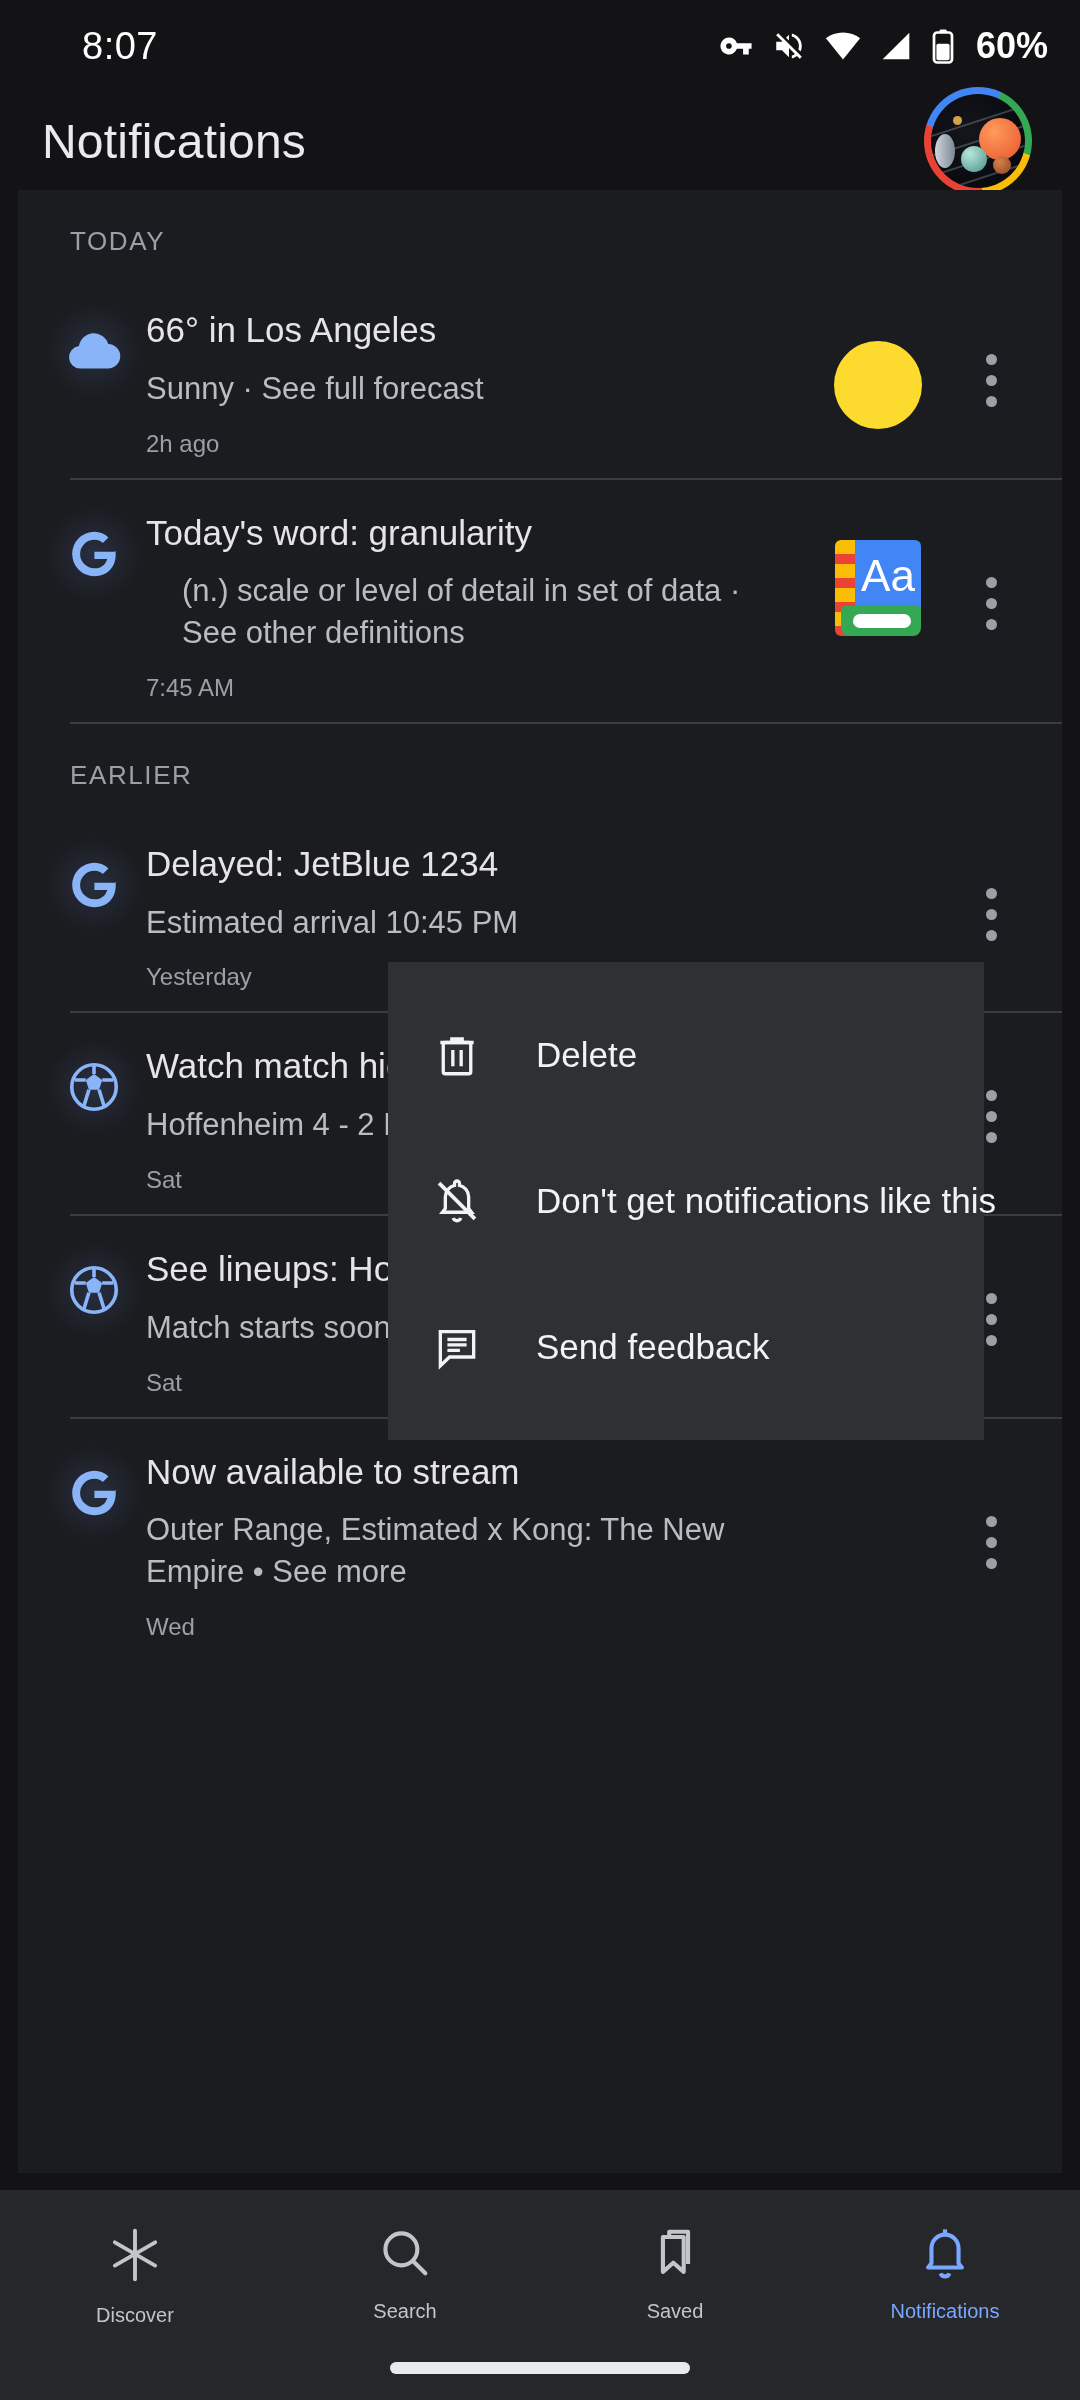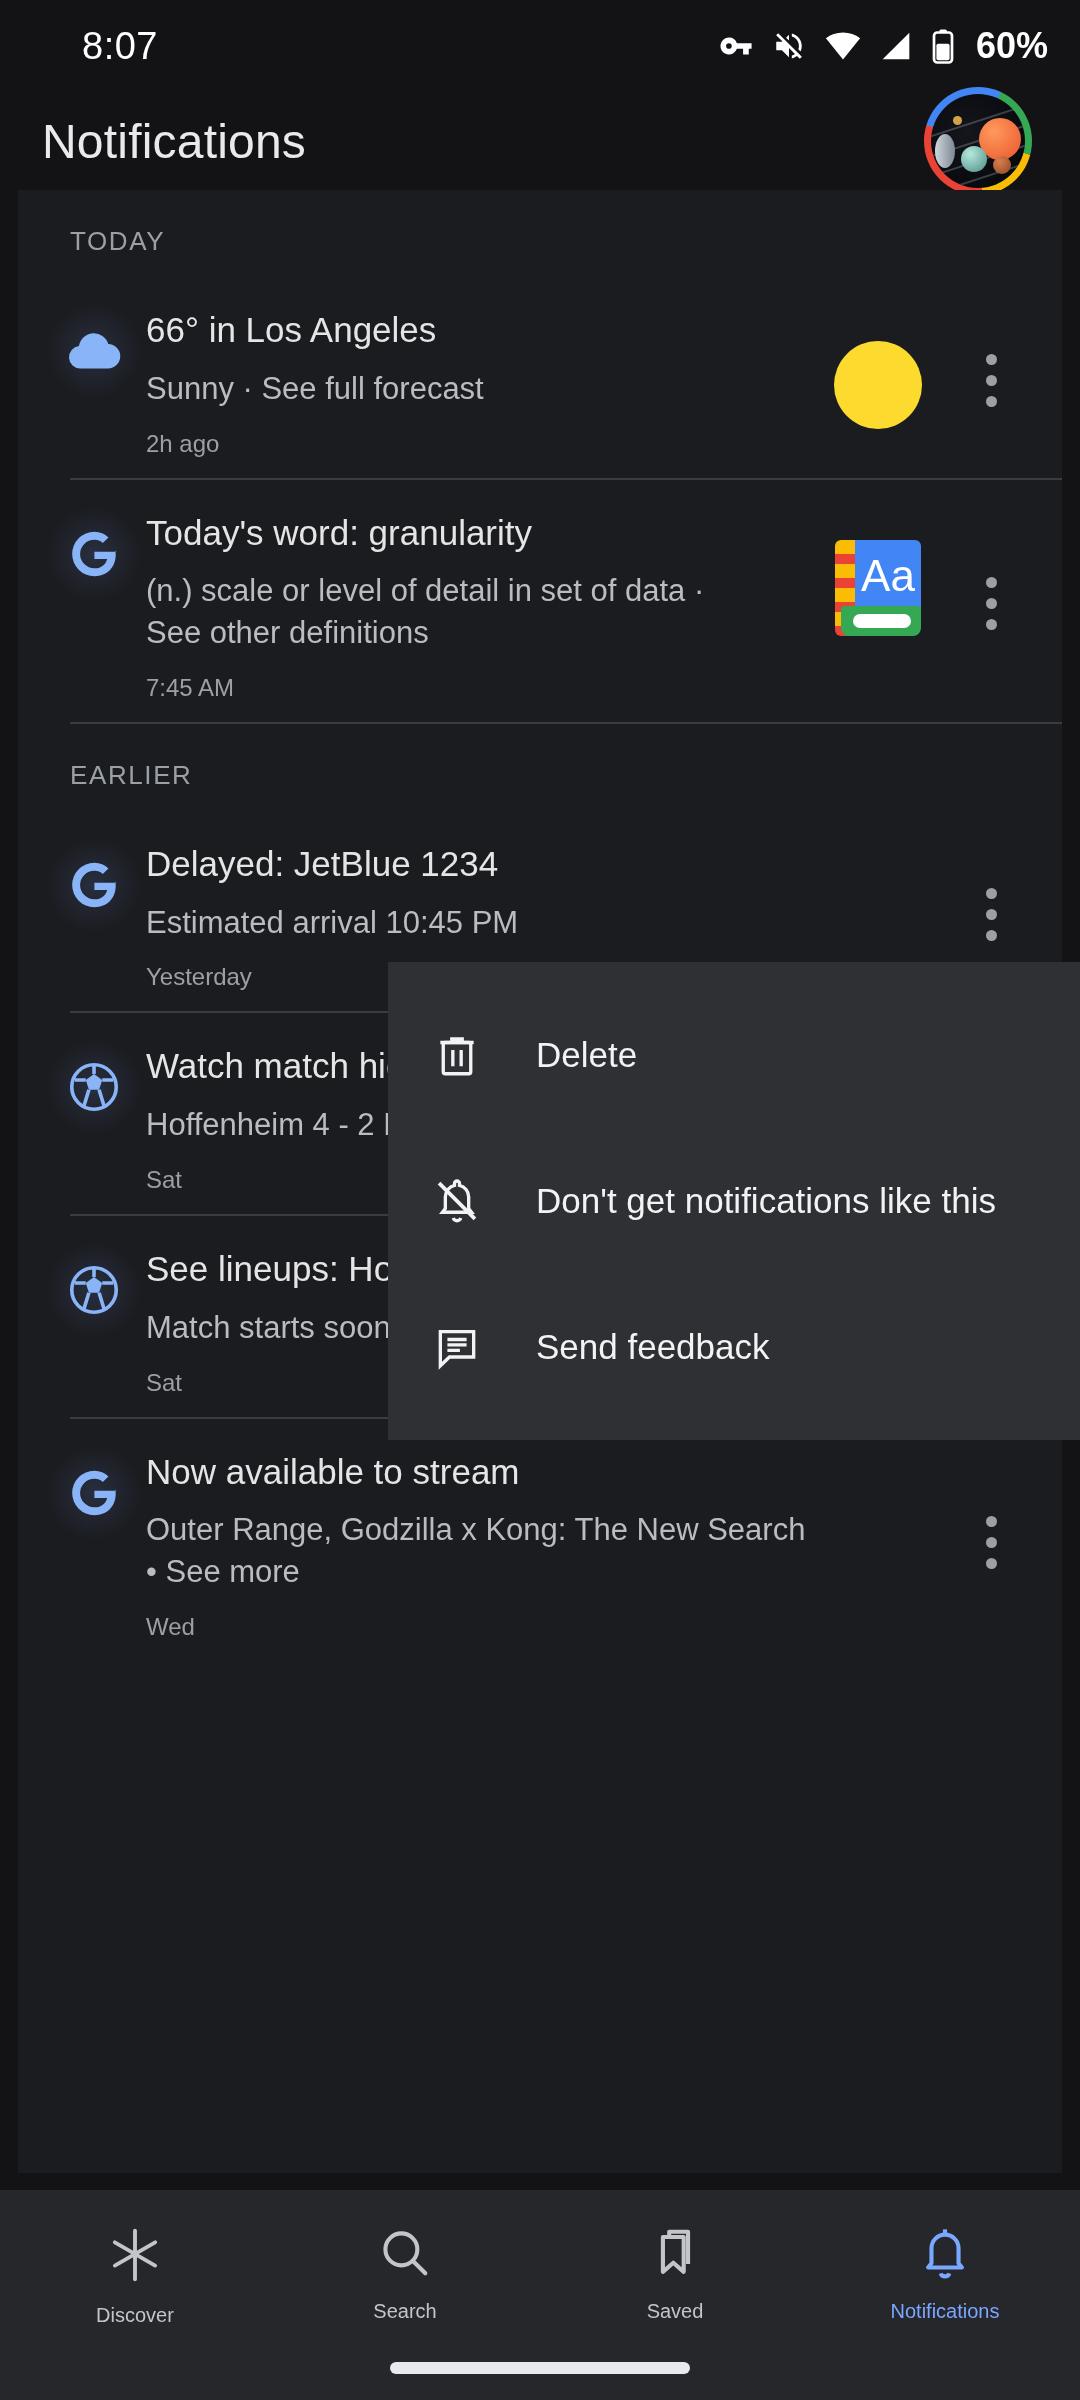--- a/index.html
+++ b/index.html
@@ -154,21 +154,21 @@
   }
   .crest .txt-top, .crest .txt-bot {
     position:absolute; left:0; right:0; text-align:center;
     color:#fff; font-size:11px; font-weight:700; letter-spacing:.5px;
   }
   .crest .txt-top { top:5px; }
   .crest .txt-bot { bottom:5px; }
 
   
   #popup {
-    position:absolute; left:388px; top:962px; width:692px; height:478px;
+    position:absolute; left:388px; top:962px; width:596px; height:478px;
     background:#2f3034;
     display:flex; flex-direction:column; justify-content:center;
     padding-left:42px;
     z-index:20;
   }
   .menu-item {
     display:flex; align-items:center; height:146px; gap:52px;
   }
   .menu-item .mi-icon { flex:none; width:54px; display:flex; justify-content:center; }
   .menu-item .mi-label { color:#f1f3f4; font-size:35px; white-space:nowrap; }
@@ -273,21 +273,21 @@
     </div>
 
     <div class="notif" style="min-height:196px;">
       <div class="app-icon">
         <svg width="58" height="58" viewBox="0 0 24 24" fill="#8ab4f8">
           <path d="M21.35 11.1h-9.18v2.92h5.27c-.23 1.33-1.72 3.9-5.27 3.9a5.92 5.92 0 1 1 0-11.84c1.68 0 2.81.72 3.46 1.33l2.36-2.27C16.46 3.73 14.47 2.8 12.17 2.8a9.2 9.2 0 1 0 0 18.4c5.31 0 8.82-3.73 8.82-8.99 0-.6-.06-1.06-.14-1.51z"></path>
         </svg>
       </div>
       <div class="notif-body">
         <div class="n-title">Today's word: granularity</div>
-        <div class="n-sub" style="white-space:normal; max-width:600px;">(n.) scale or level of detail in set of data · See other definitions</div>
+        <div class="n-sub" style="white-space:normal; max-width:600px;margin-left:36px;">(n.) scale or level of detail in set of data · See other definitions</div>
         <div class="n-time">7:45 AM</div>
       </div>
       <div class="thumb">
         <div class="book">
           <div class="spine"></div>
           <div class="cover">Aa</div>
           <div class="base"></div>
           <div class="page"></div>
         </div>
       </div>
@@ -372,21 +372,21 @@
     </div>
 
     <div class="notif last" style="min-height:190px;">
       <div class="app-icon">
         <svg width="58" height="58" viewBox="0 0 24 24" fill="#8ab4f8">
           <path d="M21.35 11.1h-9.18v2.92h5.27c-.23 1.33-1.72 3.9-5.27 3.9a5.92 5.92 0 1 1 0-11.84c1.68 0 2.81.72 3.46 1.33l2.36-2.27C16.46 3.73 14.47 2.8 12.17 2.8a9.2 9.2 0 1 0 0 18.4c5.31 0 8.82-3.73 8.82-8.99 0-.6-.06-1.06-.14-1.51z"></path>
         </svg>
       </div>
       <div class="notif-body">
         <div class="n-title">Now available to stream</div>
-        <div class="n-sub" style="white-space:normal; max-width:740px;">Outer Range, Godzilla x Kong: The New Search • See more</div>
+        <div class="n-sub" style="white-space:normal; max-width:740px;">Outer Range, Estimated x Kong: The New Empire • See more</div>
         <div class="n-time">Wed</div>
       </div>
       <div class="thumb"></div>
       <div class="overflow-btn">
         <i></i>
           <i></i>
           <i></i>
       </div>
 
     </div>

